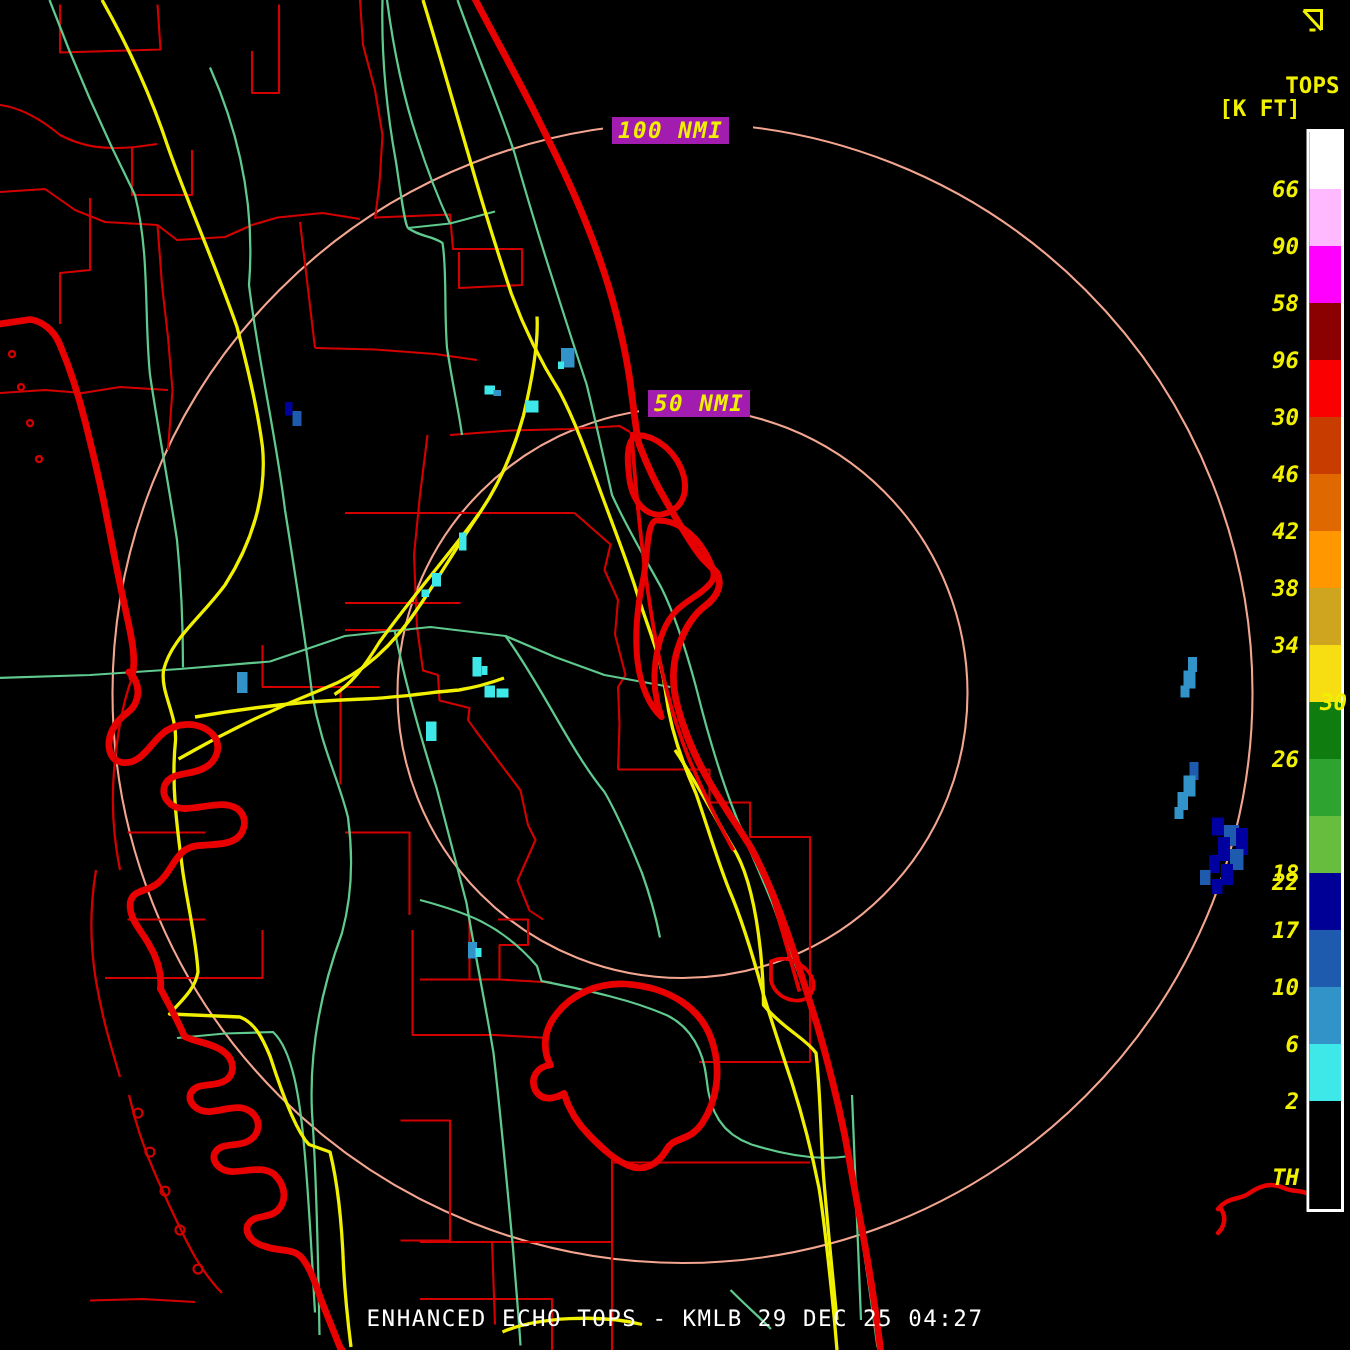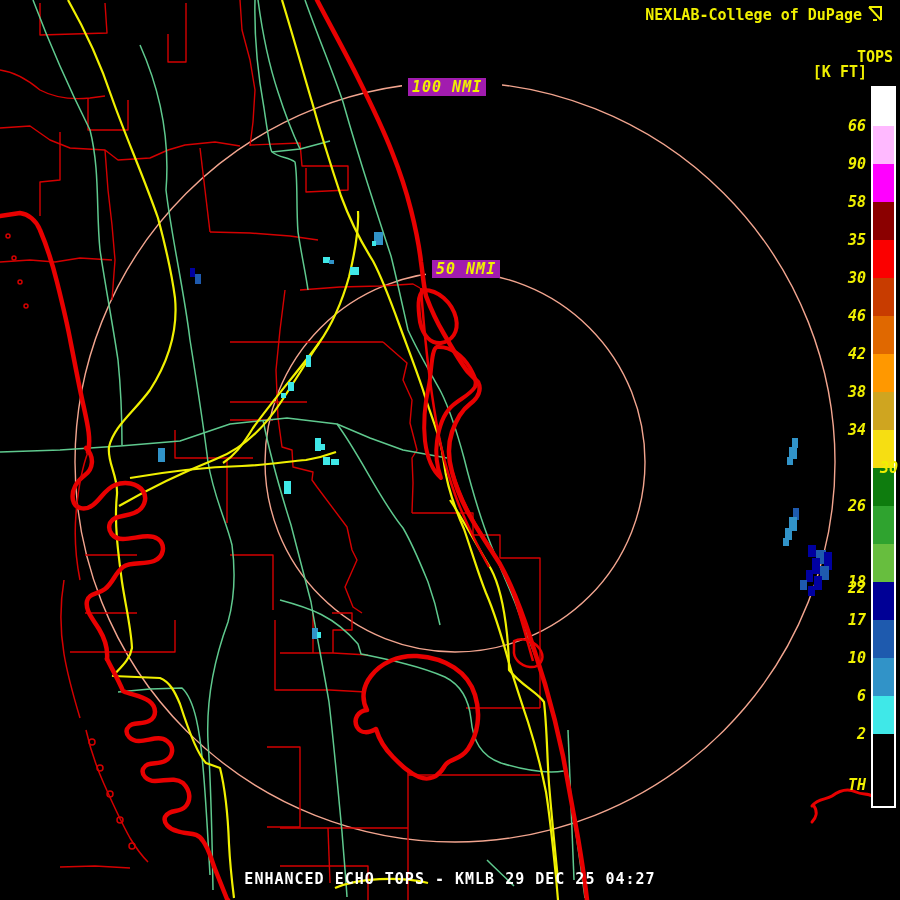--- a/index.html
+++ b/index.html
@@ -10,21 +10,21 @@
          color:#F0F000;letter-spacing:0px;white-space:nowrap;}
   #brandicon{position:absolute;top:5px;right:16px;}
   #legend-title{position:absolute;top:52px;right:7px;font-size:15px;font-weight:bold;color:#F0F000;text-align:right;line-height:11px;}
   #legend-units{position:absolute;top:63px;right:33px;font-size:15px;font-weight:bold;color:#F0F000;text-align:left;}
   #colorbar{position:absolute;left:871px;top:86px;width:25px;height:722px;
             border:2px solid #FFF;background:#000;box-sizing:border-box;}
   #colorbar .seg{width:100%;}
   .cbar-label{position:absolute;width:42px;text-align:right;font-size:15px;font-weight:bold;
               color:#F0F000;height:18px;line-height:18px;font-style:italic;}
   #status{position:absolute;left:0;top:870px;width:900px;text-align:center;
-          font-size:15px;font-weight:bold;color:#FFFFFF;letter-spacing:1px;white-space:pre;}
+          font-size:15px;font-weight:normal;color:#FFFFFF;letter-spacing:1px;white-space:pre;}
   .ringlabel{position:absolute;color:#F0F000;font-size:15px;font-weight:bold;
              font-style:italic;background:#a21caf;padding:0 4px;letter-spacing:1px;margin-top:8px;}
 </style>
 </head>
 <body>
 
 <div id="frame">
 
   <svg id="mapsvg" width="900" height="900" viewBox="0 0 900 900">
 
@@ -175,21 +175,20 @@
         <rect x="806" y="570" width="7" height="12" fill="#0000A0"></rect>
         <rect x="814" y="576" width="8" height="14" fill="#0000A0"></rect>
         <rect x="800" y="580" width="7" height="10" fill="#1E5AAE"></rect>
         <rect x="808" y="586" width="7" height="10" fill="#0000A0"></rect>
       </g>
   </svg>
 
   <div class="ringlabel" style="left:408px;top:70px;">100 NMI</div>
   <div class="ringlabel" style="left:432px;top:252px;">50 NMI</div>
 
-  <div id="brand">NEXLAB-College of DuPage</div>
   <svg id="brandicon" width="16" height="18" viewBox="0 0 16 18">
     <path d="M1,2 H13 V15 M13,15 L1,2 M5,15 h4" stroke="#F0F000" stroke-width="2" fill="none"></path>
   </svg>
 
   <div id="legend-title">TOPS</div>
   <div id="legend-units">[K FT]</div>
 
   <div id="colorbar">
       <div class="seg" style="height: 38px; background: rgb(255, 255, 255);"></div>
       <div class="seg" style="height: 38px; background: rgb(255, 185, 255);"></div>
@@ -207,21 +206,21 @@
       <div class="seg" style="height: 38px; background: rgb(0, 0, 150);"></div>
       <div class="seg" style="height: 38px; background: rgb(30, 90, 174);"></div>
       <div class="seg" style="height: 38px; background: rgb(49, 147, 200);"></div>
       <div class="seg" style="height: 38px; background: rgb(63, 232, 232);"></div>
       <div class="seg" style="height: 72px; background: rgb(0, 0, 0);"></div>
     </div>
   <div id="cbar-labels">
       <div class="cbar-label" style="left: 824px; top: 117px;">66</div>
       <div class="cbar-label" style="left: 824px; top: 155px;">90</div>
       <div class="cbar-label" style="left: 824px; top: 193px;">58</div>
-      <div class="cbar-label" style="left: 824px; top: 231px;">35</div>
+      <div class="cbar-label" style="left: 824px; top: 231px;">96</div>
       <div class="cbar-label" style="left: 824px; top: 269px;">30</div>
       <div class="cbar-label" style="left: 824px; top: 307px;">46</div>
       <div class="cbar-label" style="left: 824px; top: 345px;">42</div>
       <div class="cbar-label" style="left: 824px; top: 383px;">38</div>
       <div class="cbar-label" style="left: 824px; top: 421px;">34</div>
       <div class="cbar-label" style="left: 856px; top: 459px;">30</div>
       <div class="cbar-label" style="left: 824px; top: 497px;">26</div>
       <div class="cbar-label" style="left: 824px; top: 535px; margin-top: 44px;">22</div>
       <div class="cbar-label" style="left: 824px; top: 573px;">18</div>
       <div class="cbar-label" style="left: 824px; top: 611px;">17</div>

